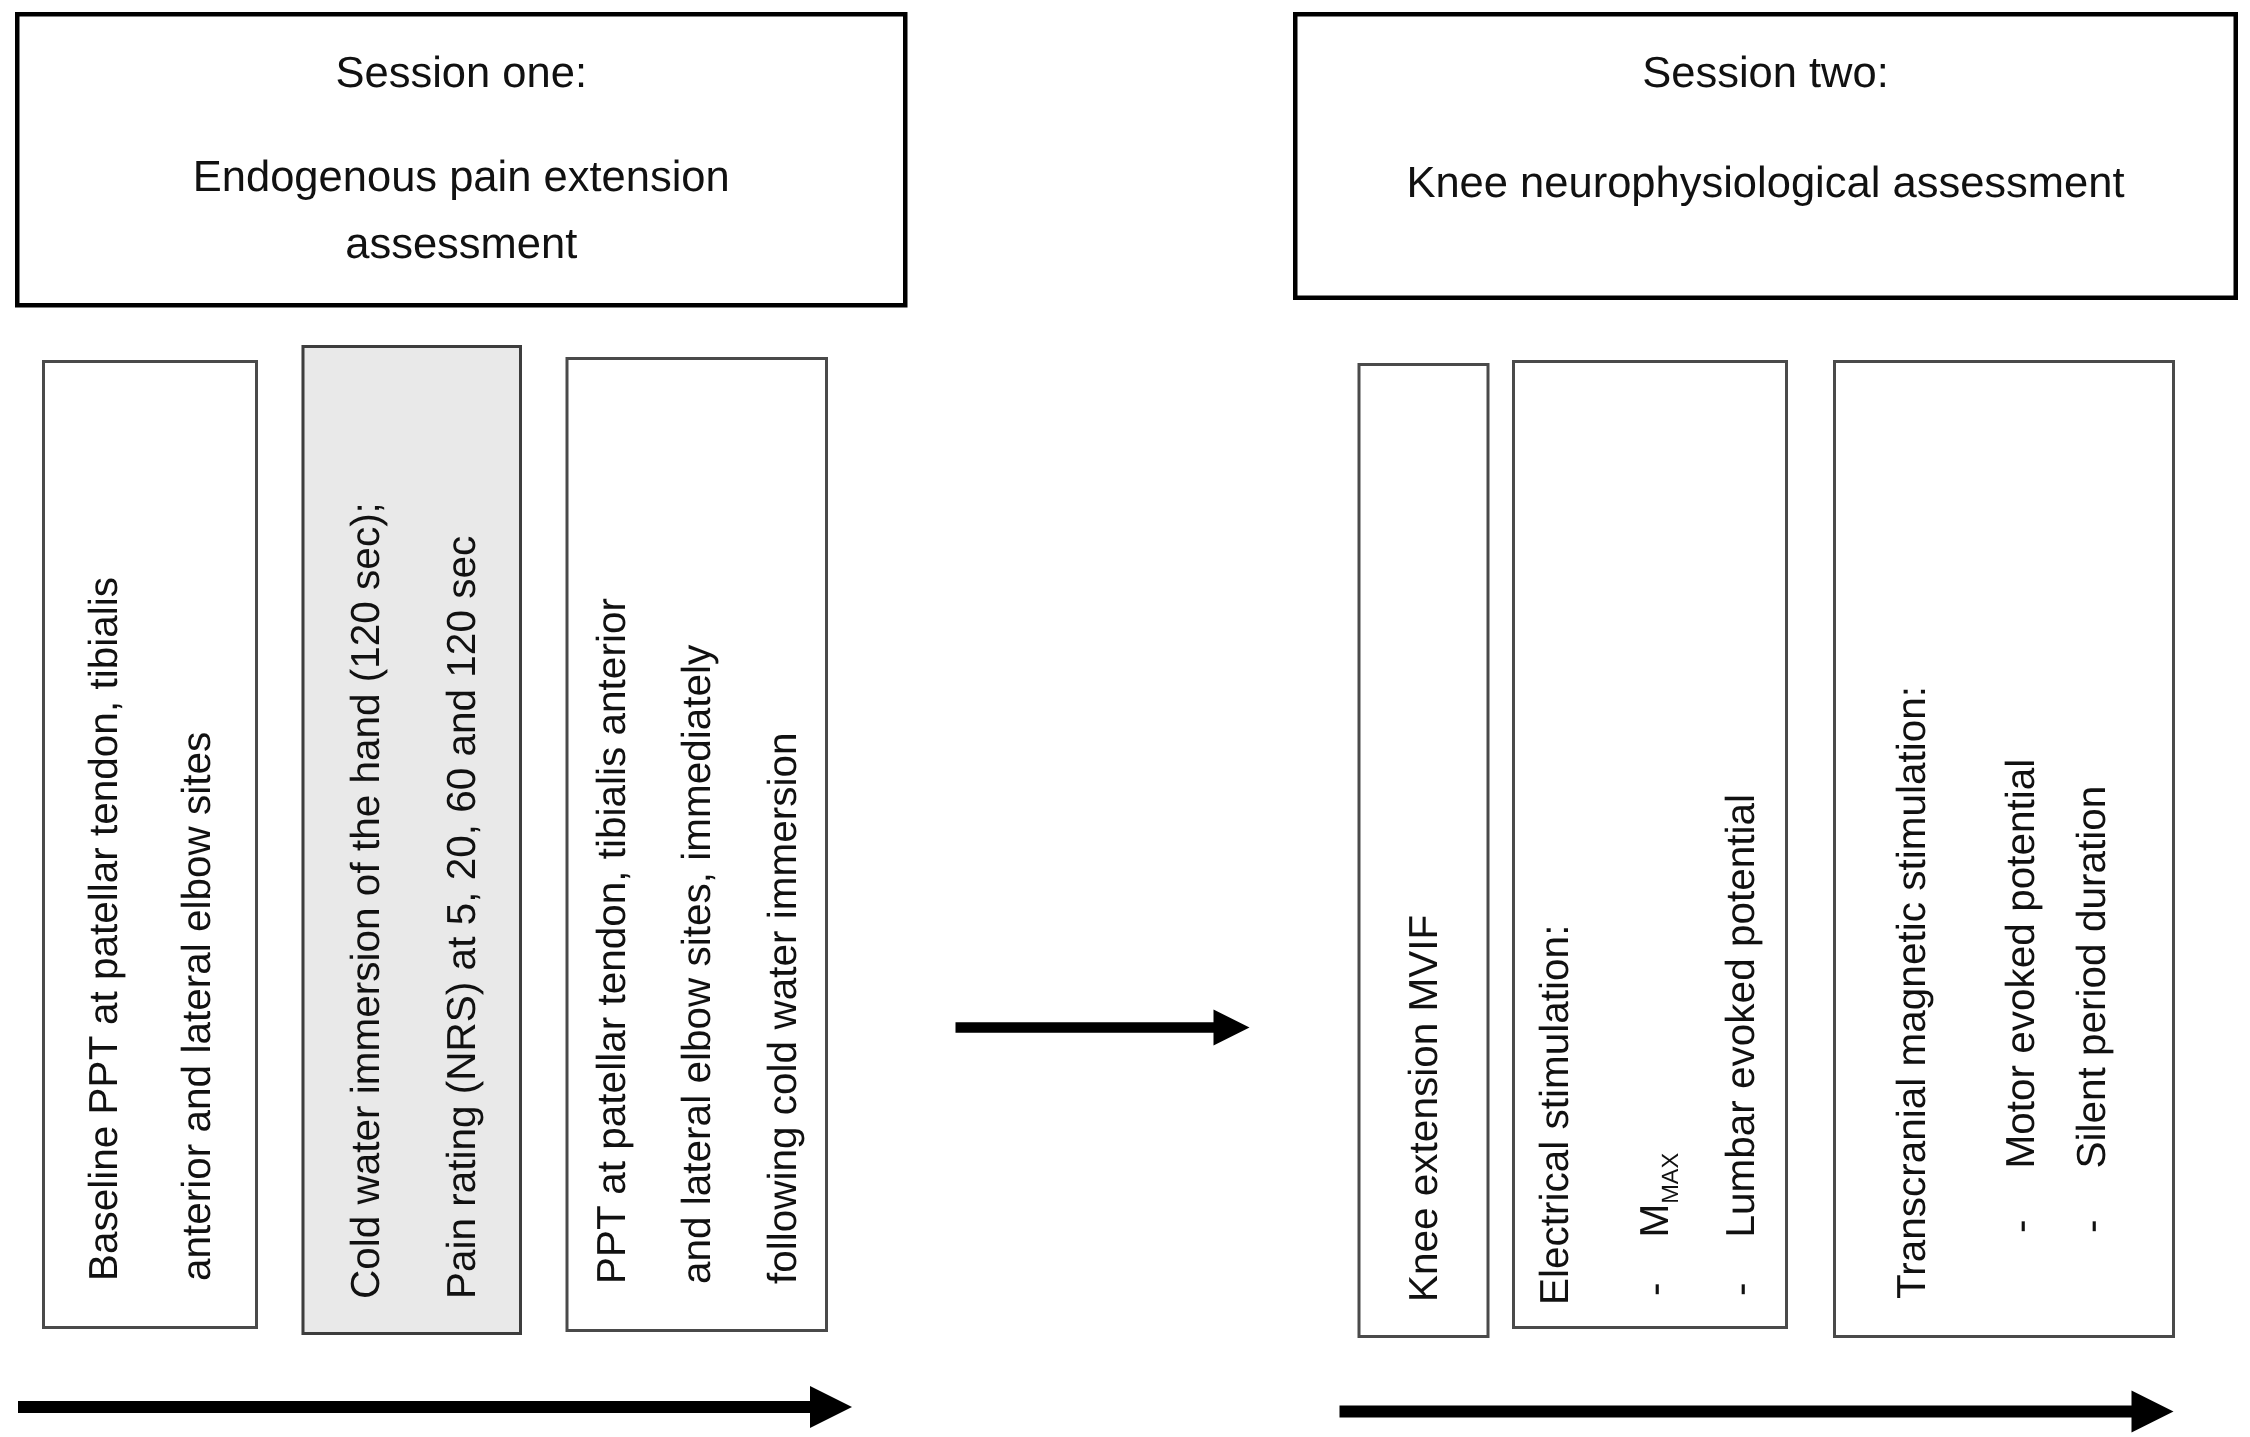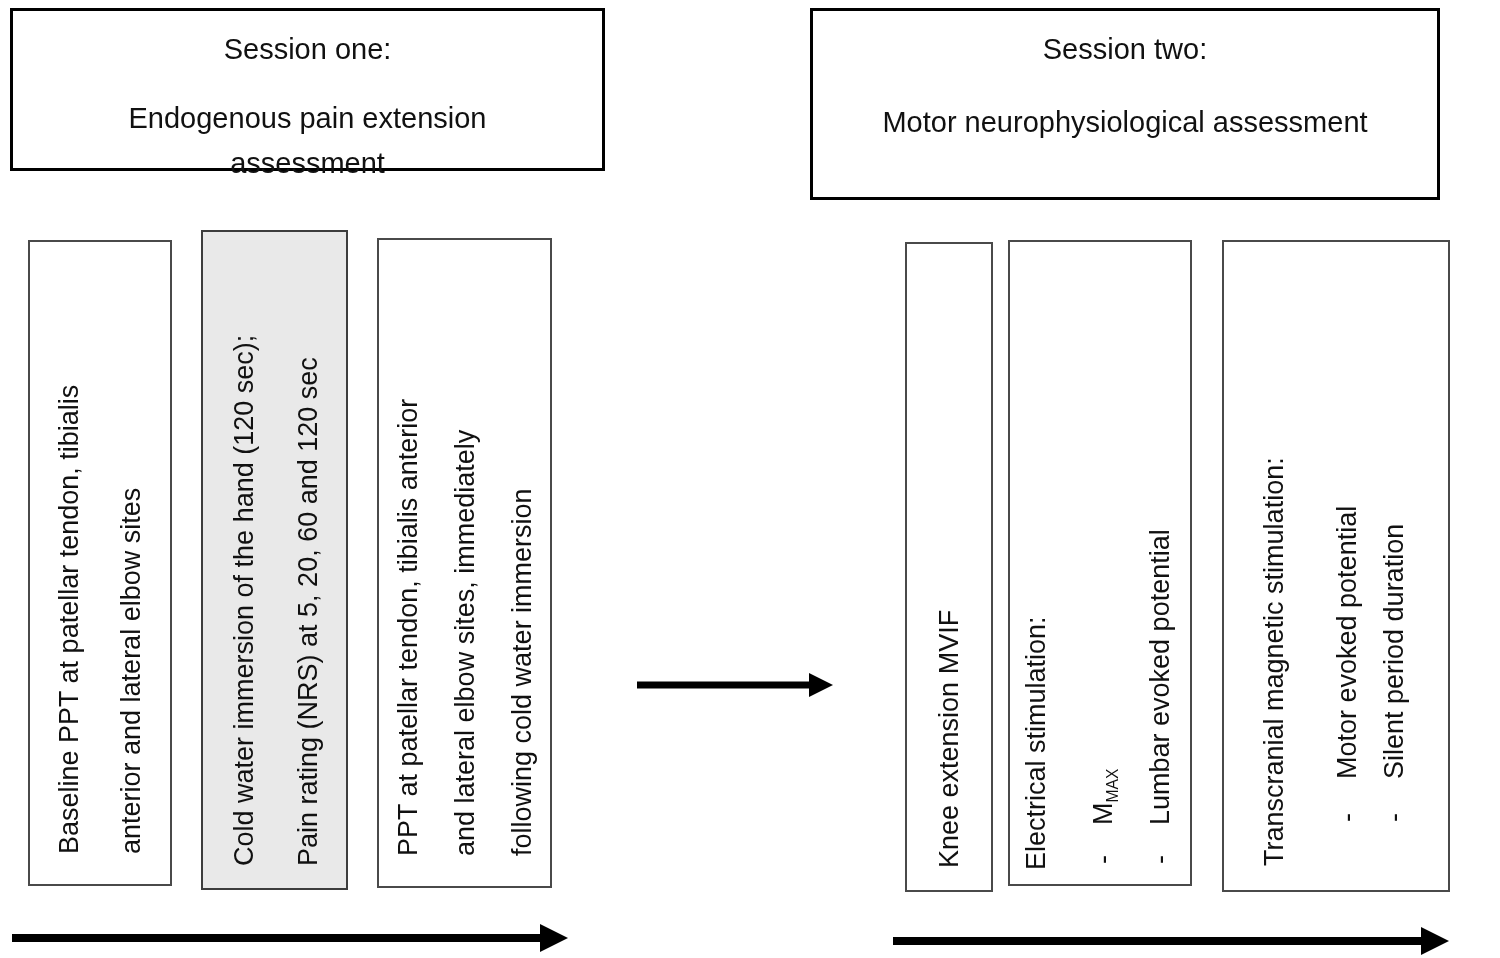--- a/index.html
+++ b/index.html
@@ -3,23 +3,23 @@
 <meta charset="utf-8">
 <style>
   html,body { margin:0; padding:0; background:#ffffff; }
   body { font-family:"Liberation Sans","DejaVu Sans",sans-serif; color:#111; }
   #stage { position:relative; width:1500px; height:958px; background:#fff; overflow:hidden; }
 
   
   .hdr { position:absolute; border:3px solid #000; background:#fff; text-align:center; box-sizing:border-box; }
   .hdr .t1 { font-size:29px; margin-top:22px; }
   .hdr .t2 { font-size:29px; margin:30px auto 0 auto; line-height:1.55; }
-  #hdr1 { left:10px; top:8px; width:595px; height:163px; }
+  #hdr1 { left:10px; top:8px; width:595px; height:197px; }
   #hdr1 .t2 { max-width:470px; }
-  #hdr2 { left:810px; top:8px; width:630px; height:192px; }
+  #hdr2 { left:862px; top:8px; width:630px; height:192px; }
   #hdr2 .t2 { max-width:590px; margin-top:34px; }
 
   
   .vbox { position:absolute; border:2px solid #4a4a4a; background:#fff; box-sizing:border-box; }
   .vbox .rot { position:absolute; left:50%; top:50%; transform:translate(-50%,-50%) rotate(-90deg);
                display:flex; flex-direction:column; justify-content:center; }
   .vline { white-space:nowrap; font-size:27px; text-align:left; }
 
   #boxA { left:28px;  top:240px; width:144px; height:646px; }
   #boxA .rot { width:642px; height:140px; }
@@ -73,21 +73,21 @@
 
 <div id="stage">
 
   <div class="hdr" id="hdr1">
     <div class="t1">Session one:</div>
     <div class="t2">Endogenous pain extension assessment</div>
   </div>
 
   <div class="hdr" id="hdr2">
     <div class="t1">Session two:</div>
-    <div class="t2">Motor neurophysiological assessment</div>
+    <div class="t2">Knee neurophysiological assessment</div>
   </div>
 
   <div class="vbox" id="boxA">
     <div class="rot">
       <div class="vline">Baseline PPT at patellar tendon, tibialis</div>
       <div class="vline">anterior and lateral elbow sites</div>
     </div>
   </div>
 
   <div class="vbox" id="boxB">

